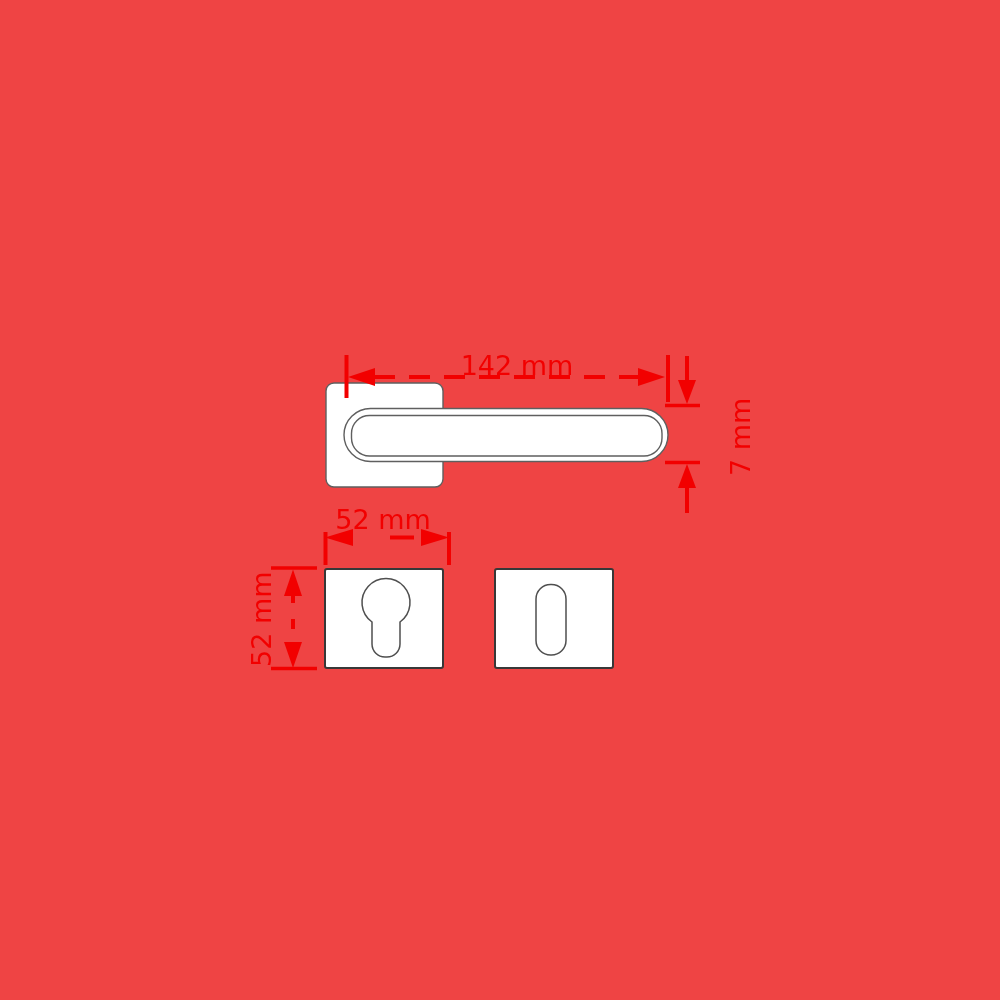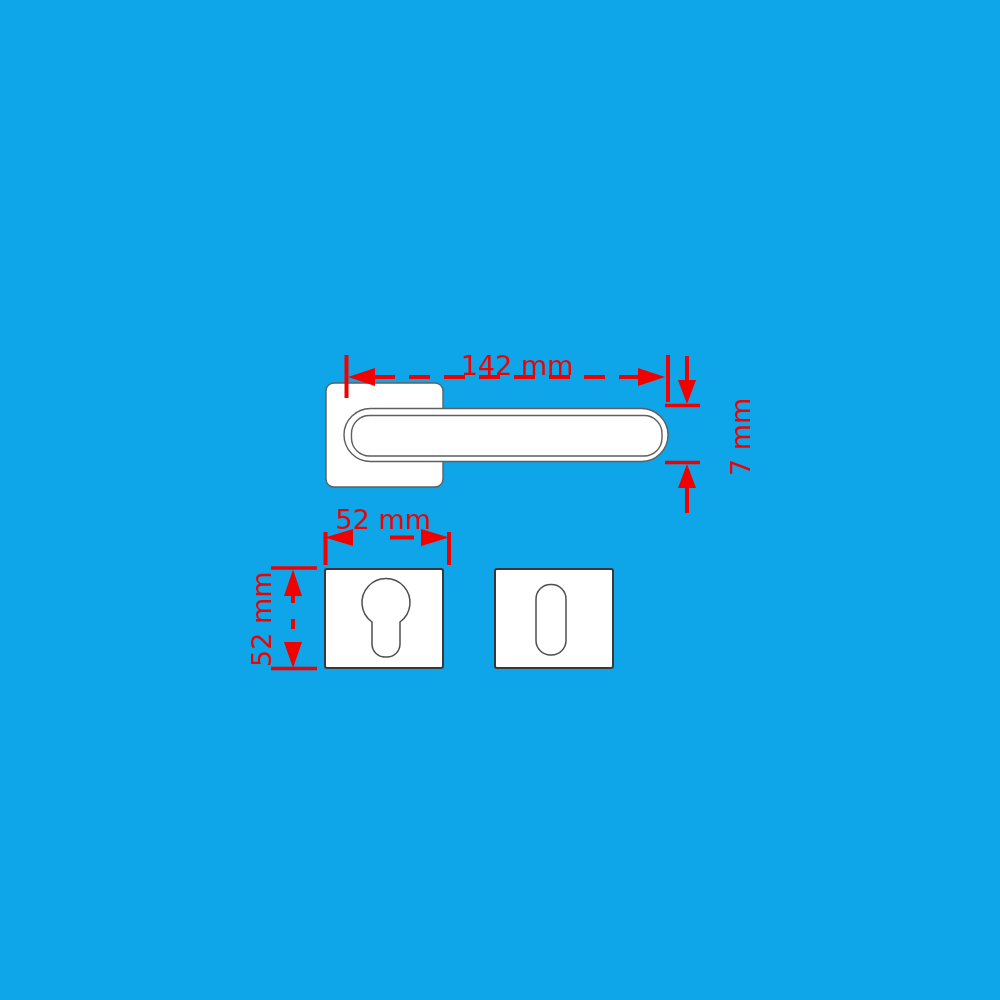--- a/index.html
+++ b/index.html
@@ -4,21 +4,21 @@
 <style>
   html, body {
     margin: 0;
     padding: 0;
     background: #ffffff;
   }
   .canvas {
     position: relative;
     width: 1000px;
     height: 1000px;
-    background: #0ea5e9;
+    background: #ef4444;
     overflow: hidden;
   }
   svg { display: block; }
   .outline {
     fill: #ffffff;
     stroke: #5f5f5f;
     stroke-width: 1.4;
   }
   .outline-dark {
     fill: #ffffff;

